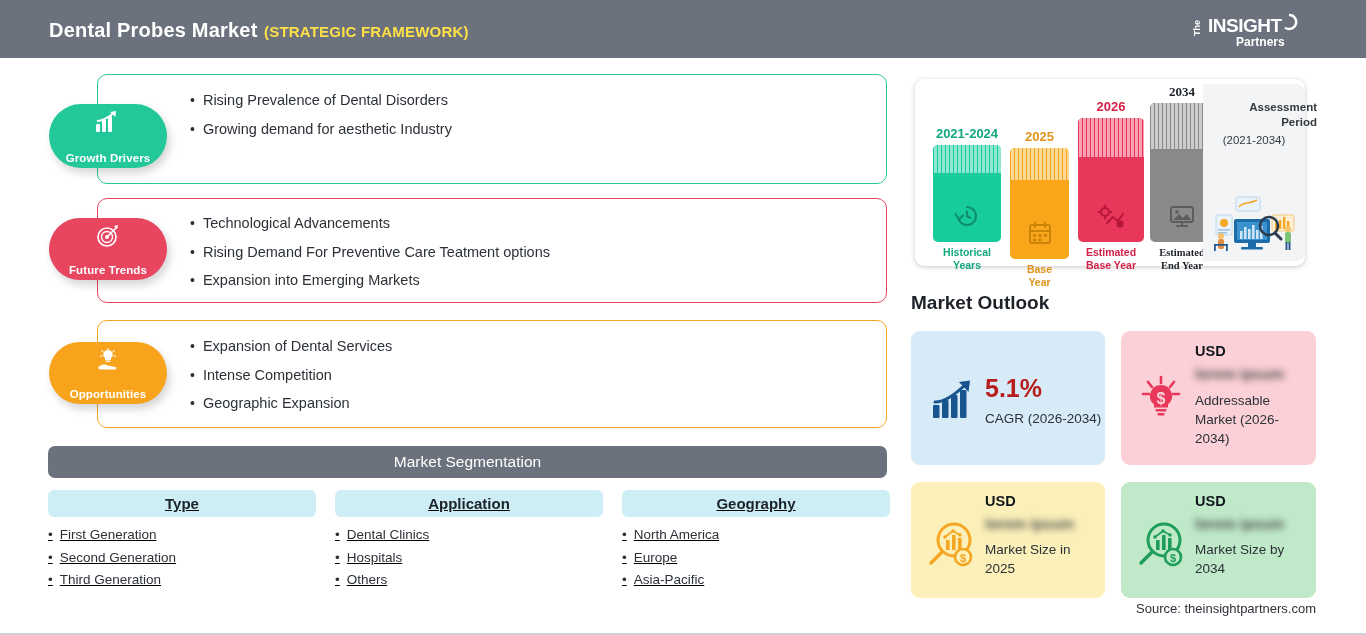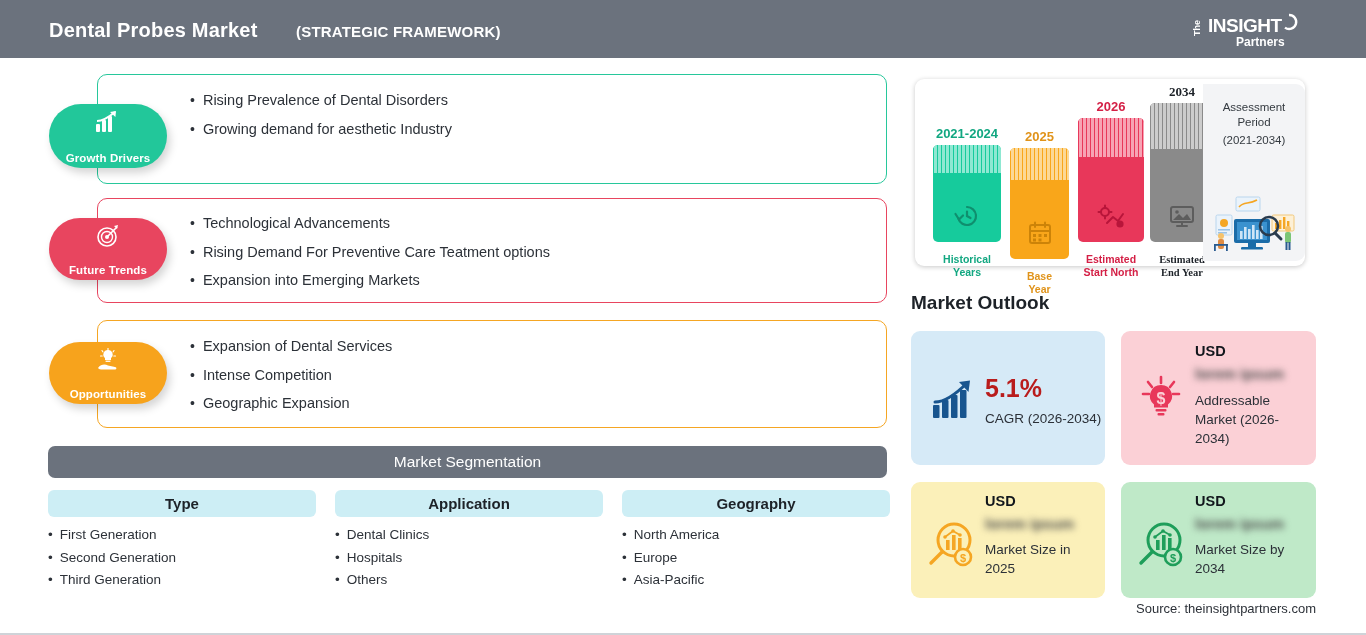--- a/index.html
+++ b/index.html
@@ -18,21 +18,21 @@
   .header{
     position:absolute;left:0;top:0;width:1366px;height:58px;
     background:#6b727d;
   }
   .header-title{
     position:absolute;left:49px;top:19px;
     font-size:20px;font-weight:bold;color:#ffffff;letter-spacing:.2px;
   }
   .header-sub{
     position:absolute;left:264px;top:23px;
-    font-size:15px;font-weight:bold;color:#ffffff;letter-spacing:.2px;margin-left:32px;
+    font-size:15px;font-weight:bold;color:#fde047;letter-spacing:.2px;
   }
   .logo{position:absolute;right:58px;top:9px;width:120px;height:42px;}
 
   
   .panel{
     position:absolute;
     border-radius:10px;
     background:#ffffff;
     box-sizing:border-box;
   }
@@ -67,21 +67,21 @@
   .bullet::before{content:"\2022";margin-right:8px;color:#2c3138;font-size:14px;}
 
   
   .seg-header{
     position:absolute;left:48px;top:446px;width:839px;height:32px;
     background:#6b727d;border-radius:7px;
     display:flex;align-items:center;justify-content:center;
   }
   .seg-header-text{font-size:15.5px;font-weight:normal;color:#ffffff;}
 
-  .seg-col{position:absolute;top:490px;width:268px;}
+  .seg-col{position:absolute;top:490px;width:268px;text-decoration:underline;}
   .seg-col.c1{left:48px;}
   .seg-col.c2{left:335px;}
   .seg-col.c3{left:622px;}
   .seg-pill{
     height:27px;background:#cdeef5;border-radius:6px;
     display:flex;align-items:center;justify-content:center;
   }
   .seg-pill-text{font-size:15px;font-weight:bold;color:#1d2228;}
   .seg-items{margin-top:11px;}
   .seg-item{font-size:13.5px;color:#2c3138;line-height:1;margin-bottom:9px;white-space:nowrap;}
@@ -101,30 +101,30 @@
   }
   .bar{
     position:absolute;left:0;border-radius:5px;overflow:hidden;
     display:flex;flex-direction:column;
   }
   .bar-top{width:100%;}
   .bar-body{width:100%;flex:1;position:relative;}
   .bar-icon{position:absolute;left:50%;bottom:12px;transform:translateX(-50%);width:30px;height:28px;}
   .bar-caption{
     position:absolute;left:50%;transform:translateX(-50%);
-    font-size:10.5px;font-weight:bold;text-align:center;line-height:13px;white-space:nowrap;margin-top:7px;
+    font-size:10.5px;font-weight:bold;text-align:center;line-height:13px;white-space:nowrap;
   }
 
   .assess{
     position:absolute;left:1203px;top:84px;width:102px;height:177px;
     background:#f3f4f6;border-radius:0 9px 9px 0;
   }
   .assess-title{
-    position:absolute;top:16px;left:0;width:100%;text-align:center;
-    font-size:11.5px;font-weight:normal;color:#343a40;line-height:15px;
+    position:absolute;top:16px;left:12px;width:100%;text-align:right;
+    font-size:11.5px;font-weight:bold;color:#343a40;line-height:15px;
   }
   .assess-range{
     position:absolute;top:50px;left:0;width:100%;text-align:center;
     font-size:11.5px;color:#343a40;
   }
   .assess-illus{position:absolute;bottom:6px;left:5px;width:94px;height:62px;}
 
   
   .outlook-title{
     position:absolute;left:911px;top:292px;
@@ -327,21 +327,21 @@
               <line x1="2.5" y1="10" x2="4" y2="10"></line>
                 <line x1="14" y1="10" x2="15.5" y2="10"></line>
             </g>
             <path d="M11 21 L17 15 L22 19 L27 12" fill="none" stroke="#b8153a" stroke-width="2" stroke-linecap="round" stroke-linejoin="round"></path>
             <circle cx="24" cy="22" r="3.6" fill="#b8153a"></circle>
           </svg>
         </div>
       </div>
       <span class="bar-caption" style="top:167px;color:#d41f45;">
         <span>Estimated</span><br>
-        <span>Start North</span>
+        <span>Base Year</span>
       </span>
     </div>
 
     <div class="bar-wrap" style="left:235px;top:0;width:64px;height:187px;font-family:Liberation Serif, serif;">
       <span class="bar-year" style="top:5px;color:#1d2228;">2034</span>
       <div class="bar" style="top:24px;width:64px;height:139px;background:#8a8a8a;">
         <div class="bar-top" style="height:46px;background:repeating-linear-gradient(90deg,#8a8a8a 0 1.5px,#cccccc 1.5px 4px);"></div>
         <div class="bar-body">
           <svg class="bar-icon" viewBox="0 0 30 28">
             <rect x="4" y="5" width="22" height="15" rx="2" fill="none" stroke="#5d5d5d" stroke-width="2"></rect>

